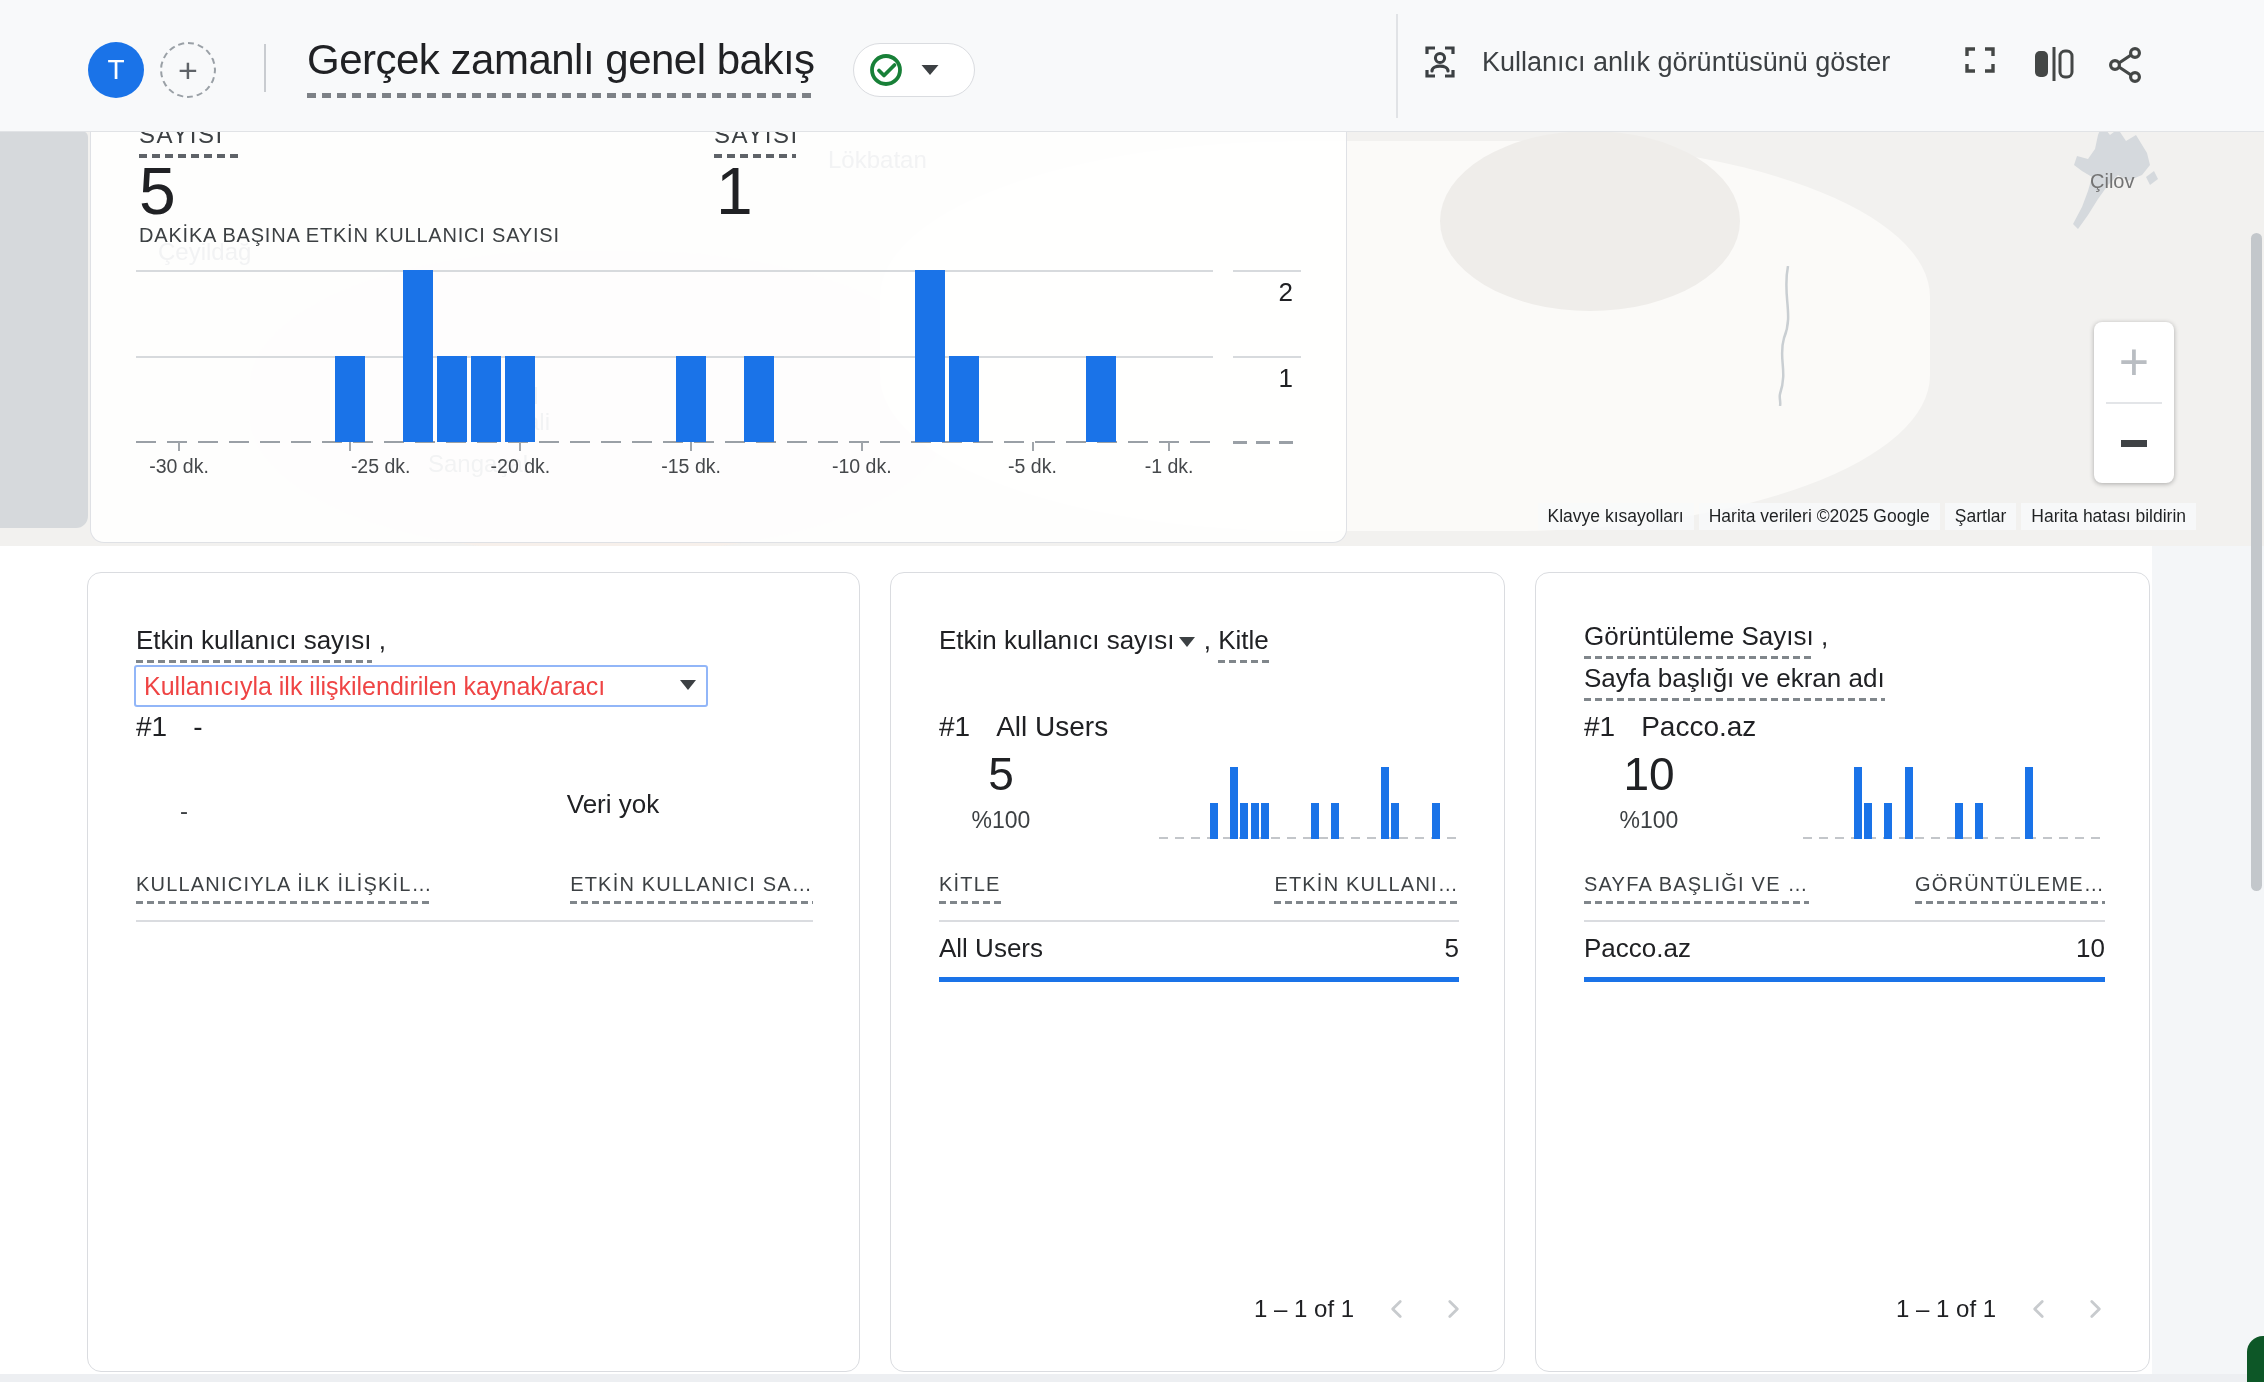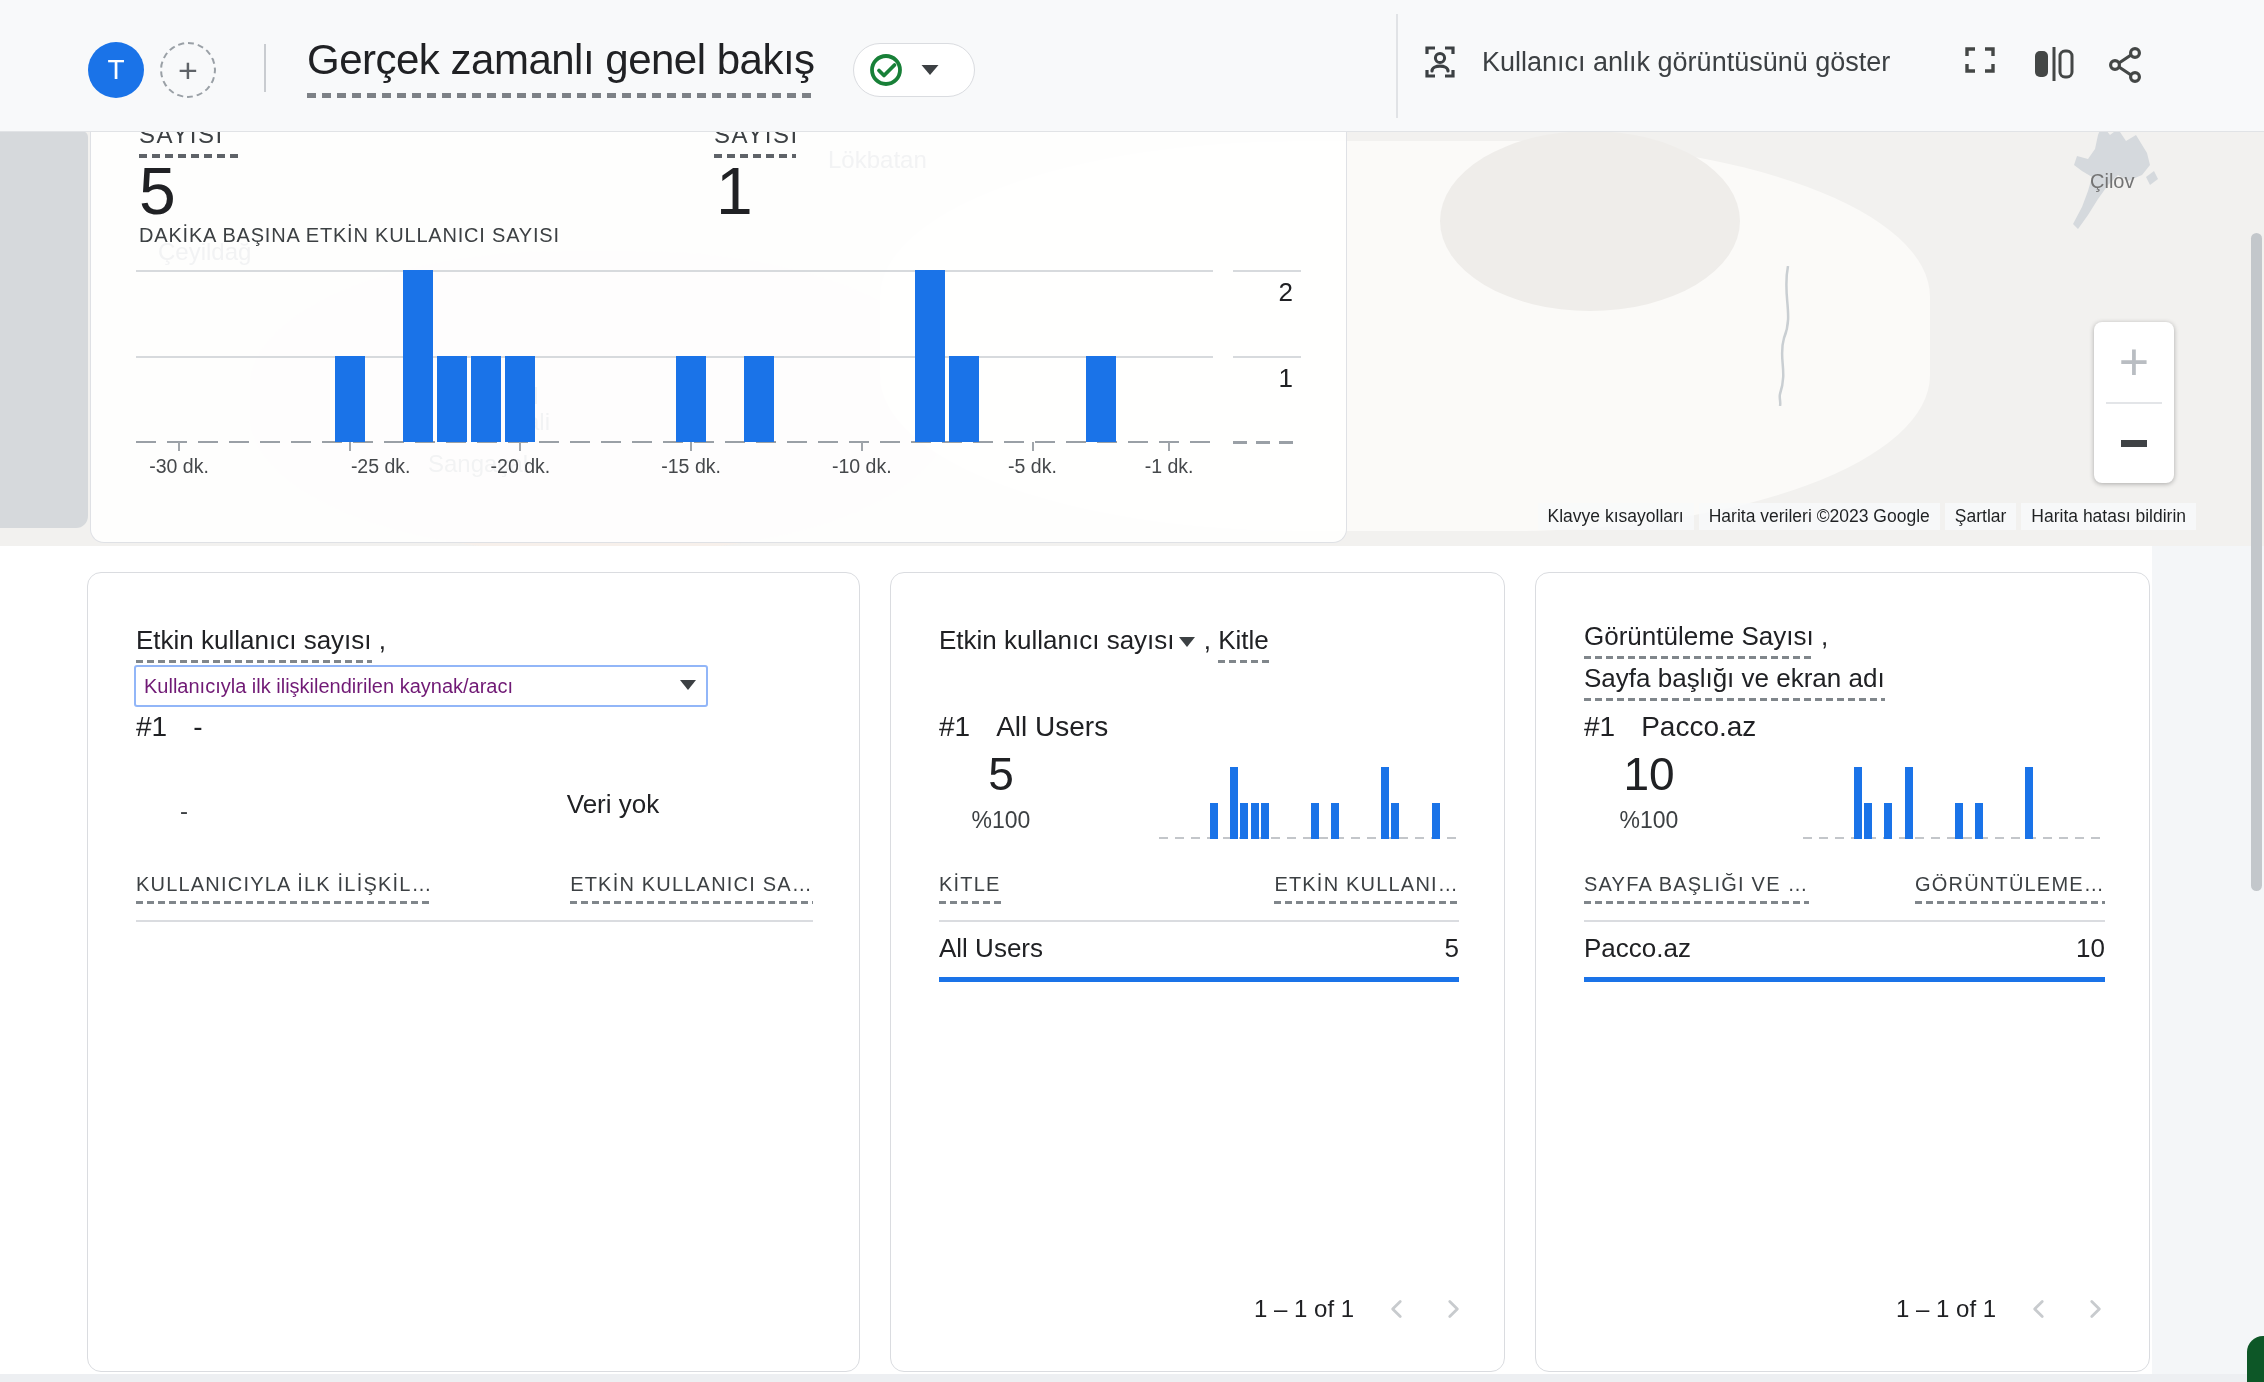--- a/index.html
+++ b/index.html
@@ -82,21 +82,21 @@
   .card-b{left:890px;width:615px;}
   .card-c{left:1535px;width:615px;}
   .card-title{position:absolute;left:48px;font-size:26px;color:#202124;white-space:nowrap;}
   .du{padding-bottom:8px;
       background-image:linear-gradient(90deg,#80868b 0 7px,transparent 7px 11px);
       background-repeat:repeat-x;background-position:0 100%;background-size:11px 3.5px;}
   .mini-caret{display:inline-block;width:0;height:0;border-left:8px solid transparent;
       border-right:8px solid transparent;border-top:10px solid #3c4043;margin:0 2px 2px 4px;}
   .dim-select{position:absolute;left:46px;top:92px;width:574px;height:42px;border:2px solid #92b6f8;
       border-radius:3px;display:flex;align-items:center;box-sizing:border-box;padding:0 8px;cursor:pointer;background:#fff;}
-  .dim-select .txt{font-size:20px;color:#701a75;white-space:nowrap;flex:1;}
+  .dim-select .txt{font-size:25px;color:#ef4444;white-space:nowrap;flex:1;}
   .rank-line{position:absolute;left:48px;top:138px;font-size:28px;font-weight:500;color:#202124;}
   .rank-line .num{margin-right:26px;}
   .valcol{position:absolute;width:120px;text-align:center;}
   .bigval{font-size:46px;color:#202124;line-height:50px;}
   .pct{font-size:23px;color:#3c4043;margin-top:8px;}
   .sparkline{position:absolute;top:192px;width:302px;height:74px;
       background-image:repeating-linear-gradient(90deg,#c3c6ca 0 9px,transparent 9px 16px);
       background-repeat:repeat-x;background-position:0 100%;background-size:16px 2px;}
   .cols{position:absolute;left:48px;top:300px;display:flex;justify-content:space-between;align-items:flex-start;}
   .colh{font-size:20px;letter-spacing:1.2px;color:#3c4043;white-space:nowrap;}
@@ -139,21 +139,21 @@
 
     <div class="maplabel" style="left:828px;top:15px;">Lökbatan</div>
     <div class="maplabel" style="left:158px;top:107px;">Çeyildağ</div>
     <div class="maplabel" style="left:428px;top:319px;">Sangaçal</div>
     <div class="maplabel" style="left:520px;top:251px;">al</div>
     <div class="maplabel" style="left:526px;top:277px;">ali</div>
     <div class="maplabel-crisp" style="left:2090px;top:39px;">Çilov</div>
 
     <div class="attrib">
       <span>Klavye kısayolları</span>
-      <span>Harita verileri ©2023 Google</span>
+      <span>Harita verileri ©2025 Google</span>
       <span>Şartlar</span>
       <span>Harita hatası bildirin</span>
     </div>
 
     <div class="zoomctl">
       <div class="zoombtn zplus">
         <span>+</span>
       </div>
       <div class="zdiv"></div>
       <div class="zoombtn zminus">

